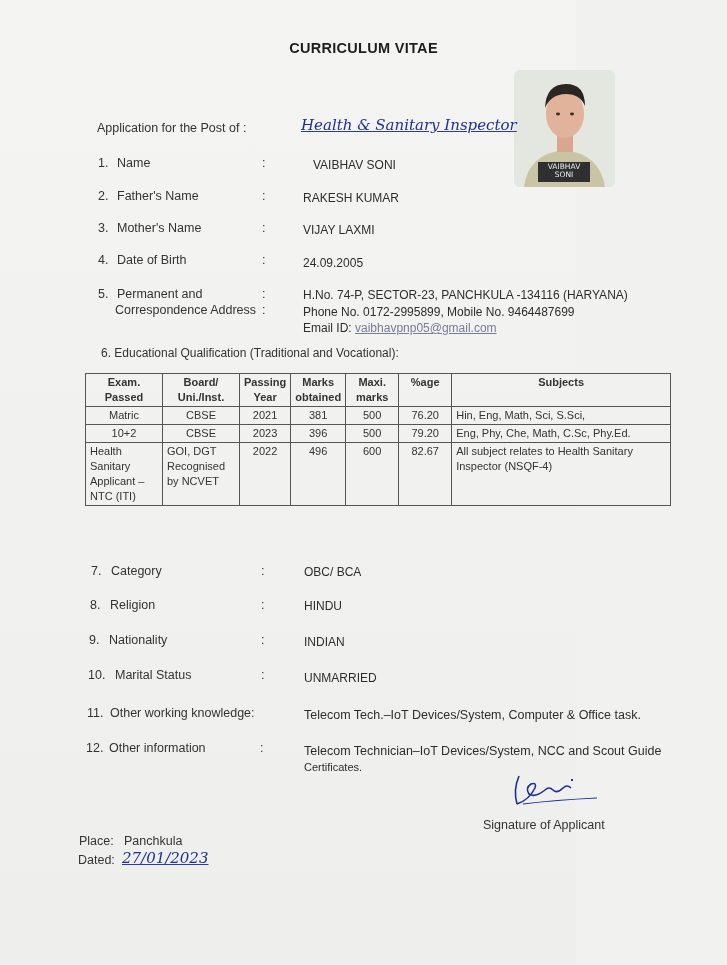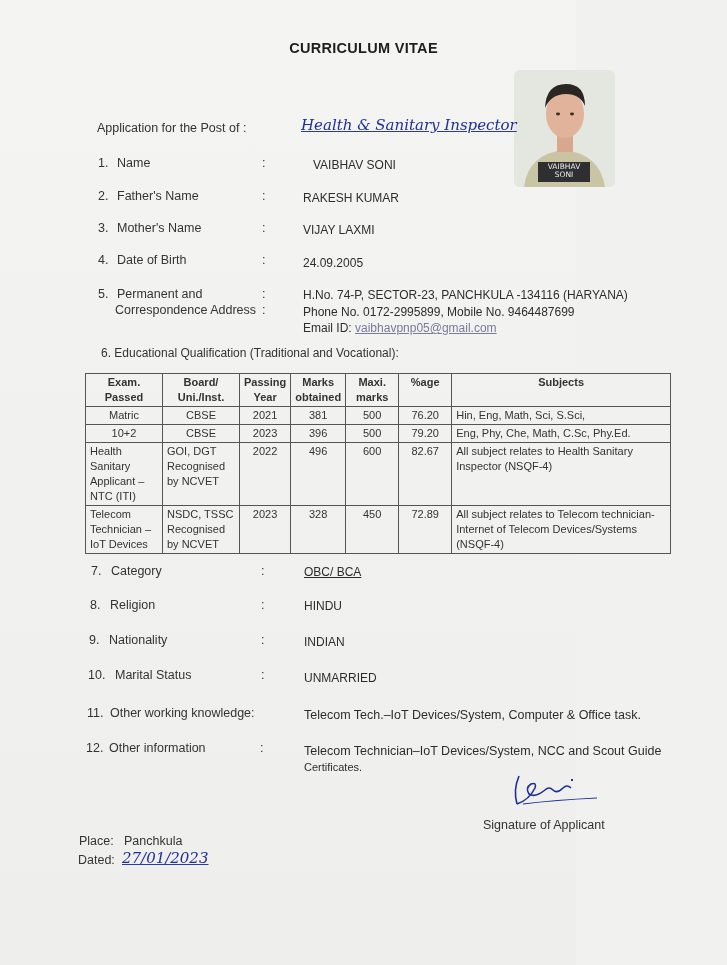--- a/index.html
+++ b/index.html
@@ -150,37 +150,28 @@
       </tr>
       <tr>
         <td>Health Sanitary Applicant – NTC (ITI)</td>
         <td>GOI, DGT Recognised by NCVET</td>
         <td class="c">2022</td>
         <td class="c">496</td>
         <td class="c">600</td>
         <td class="c">82.67</td>
         <td>All subject relates to Health Sanitary Inspector (NSQF-4)</td>
       </tr>
-      <tr>
-        <td>Telecom Technician – IoT Devices</td>
-        <td>NSDC, TSSC Recognised by NCVET</td>
-        <td class="c">2023</td>
-        <td class="c">328</td>
-        <td class="c">450</td>
-        <td class="c">72.89</td>
-        <td>All subject relates to Telecom technician- Internet of Telecom Devices/Systems (NSQF-4)</td>
-      </tr>
     </tbody>
   </table>
 
   <div class="row" style="left:91px;top:564px;">
     <span class="lbl" style="left:0;">7.</span>
     <span class="lbl" style="left:20px;">Category</span>
     <span class="colon" style="left:170px;">:</span>
-    <span class="val" style="left:213px;top:1px;text-decoration:underline;">OBC/ BCA</span>
+    <span class="val" style="left:213px;top:1px;">OBC/ BCA</span>
   </div>
   <div class="row" style="left:90px;top:598px;">
     <span class="lbl" style="left:0;">8.</span>
     <span class="lbl" style="left:20px;">Religion</span>
     <span class="colon" style="left:171px;">:</span>
     <span class="val" style="left:214px;top:1px;">HINDU</span>
   </div>
   <div class="row" style="left:89px;top:633px;">
     <span class="lbl" style="left:0;">9.</span>
     <span class="lbl" style="left:20px;">Nationality</span>

